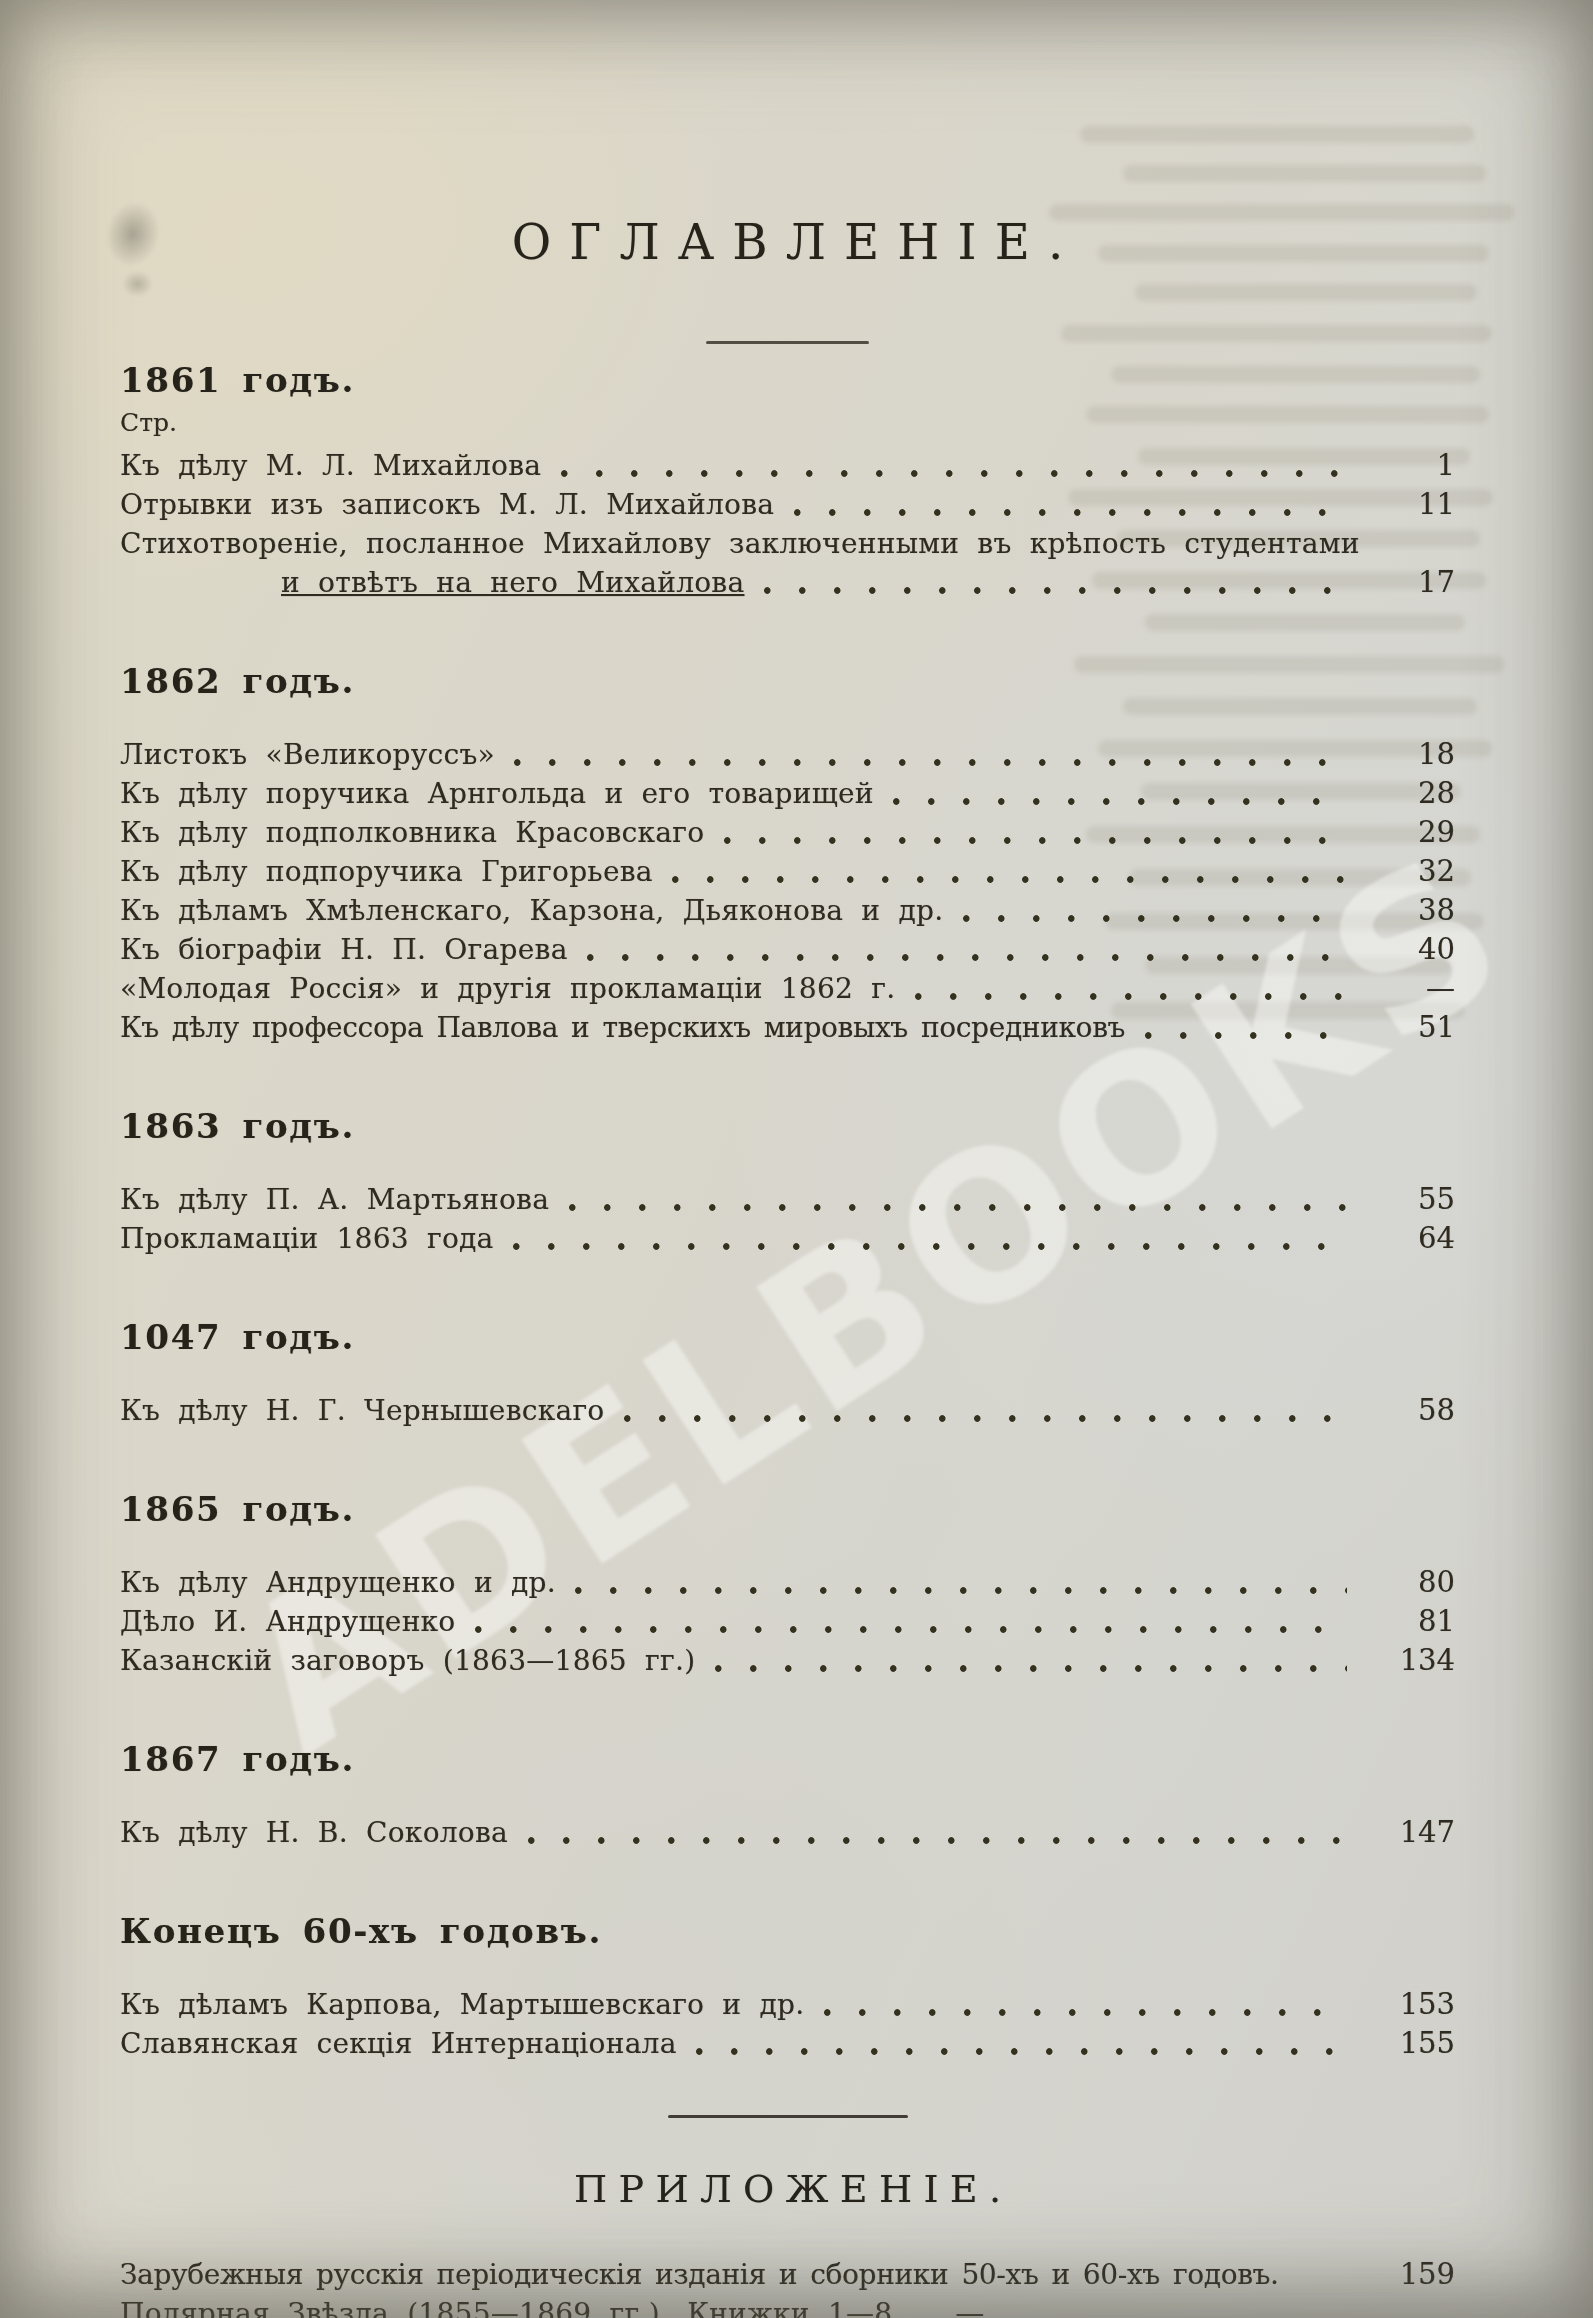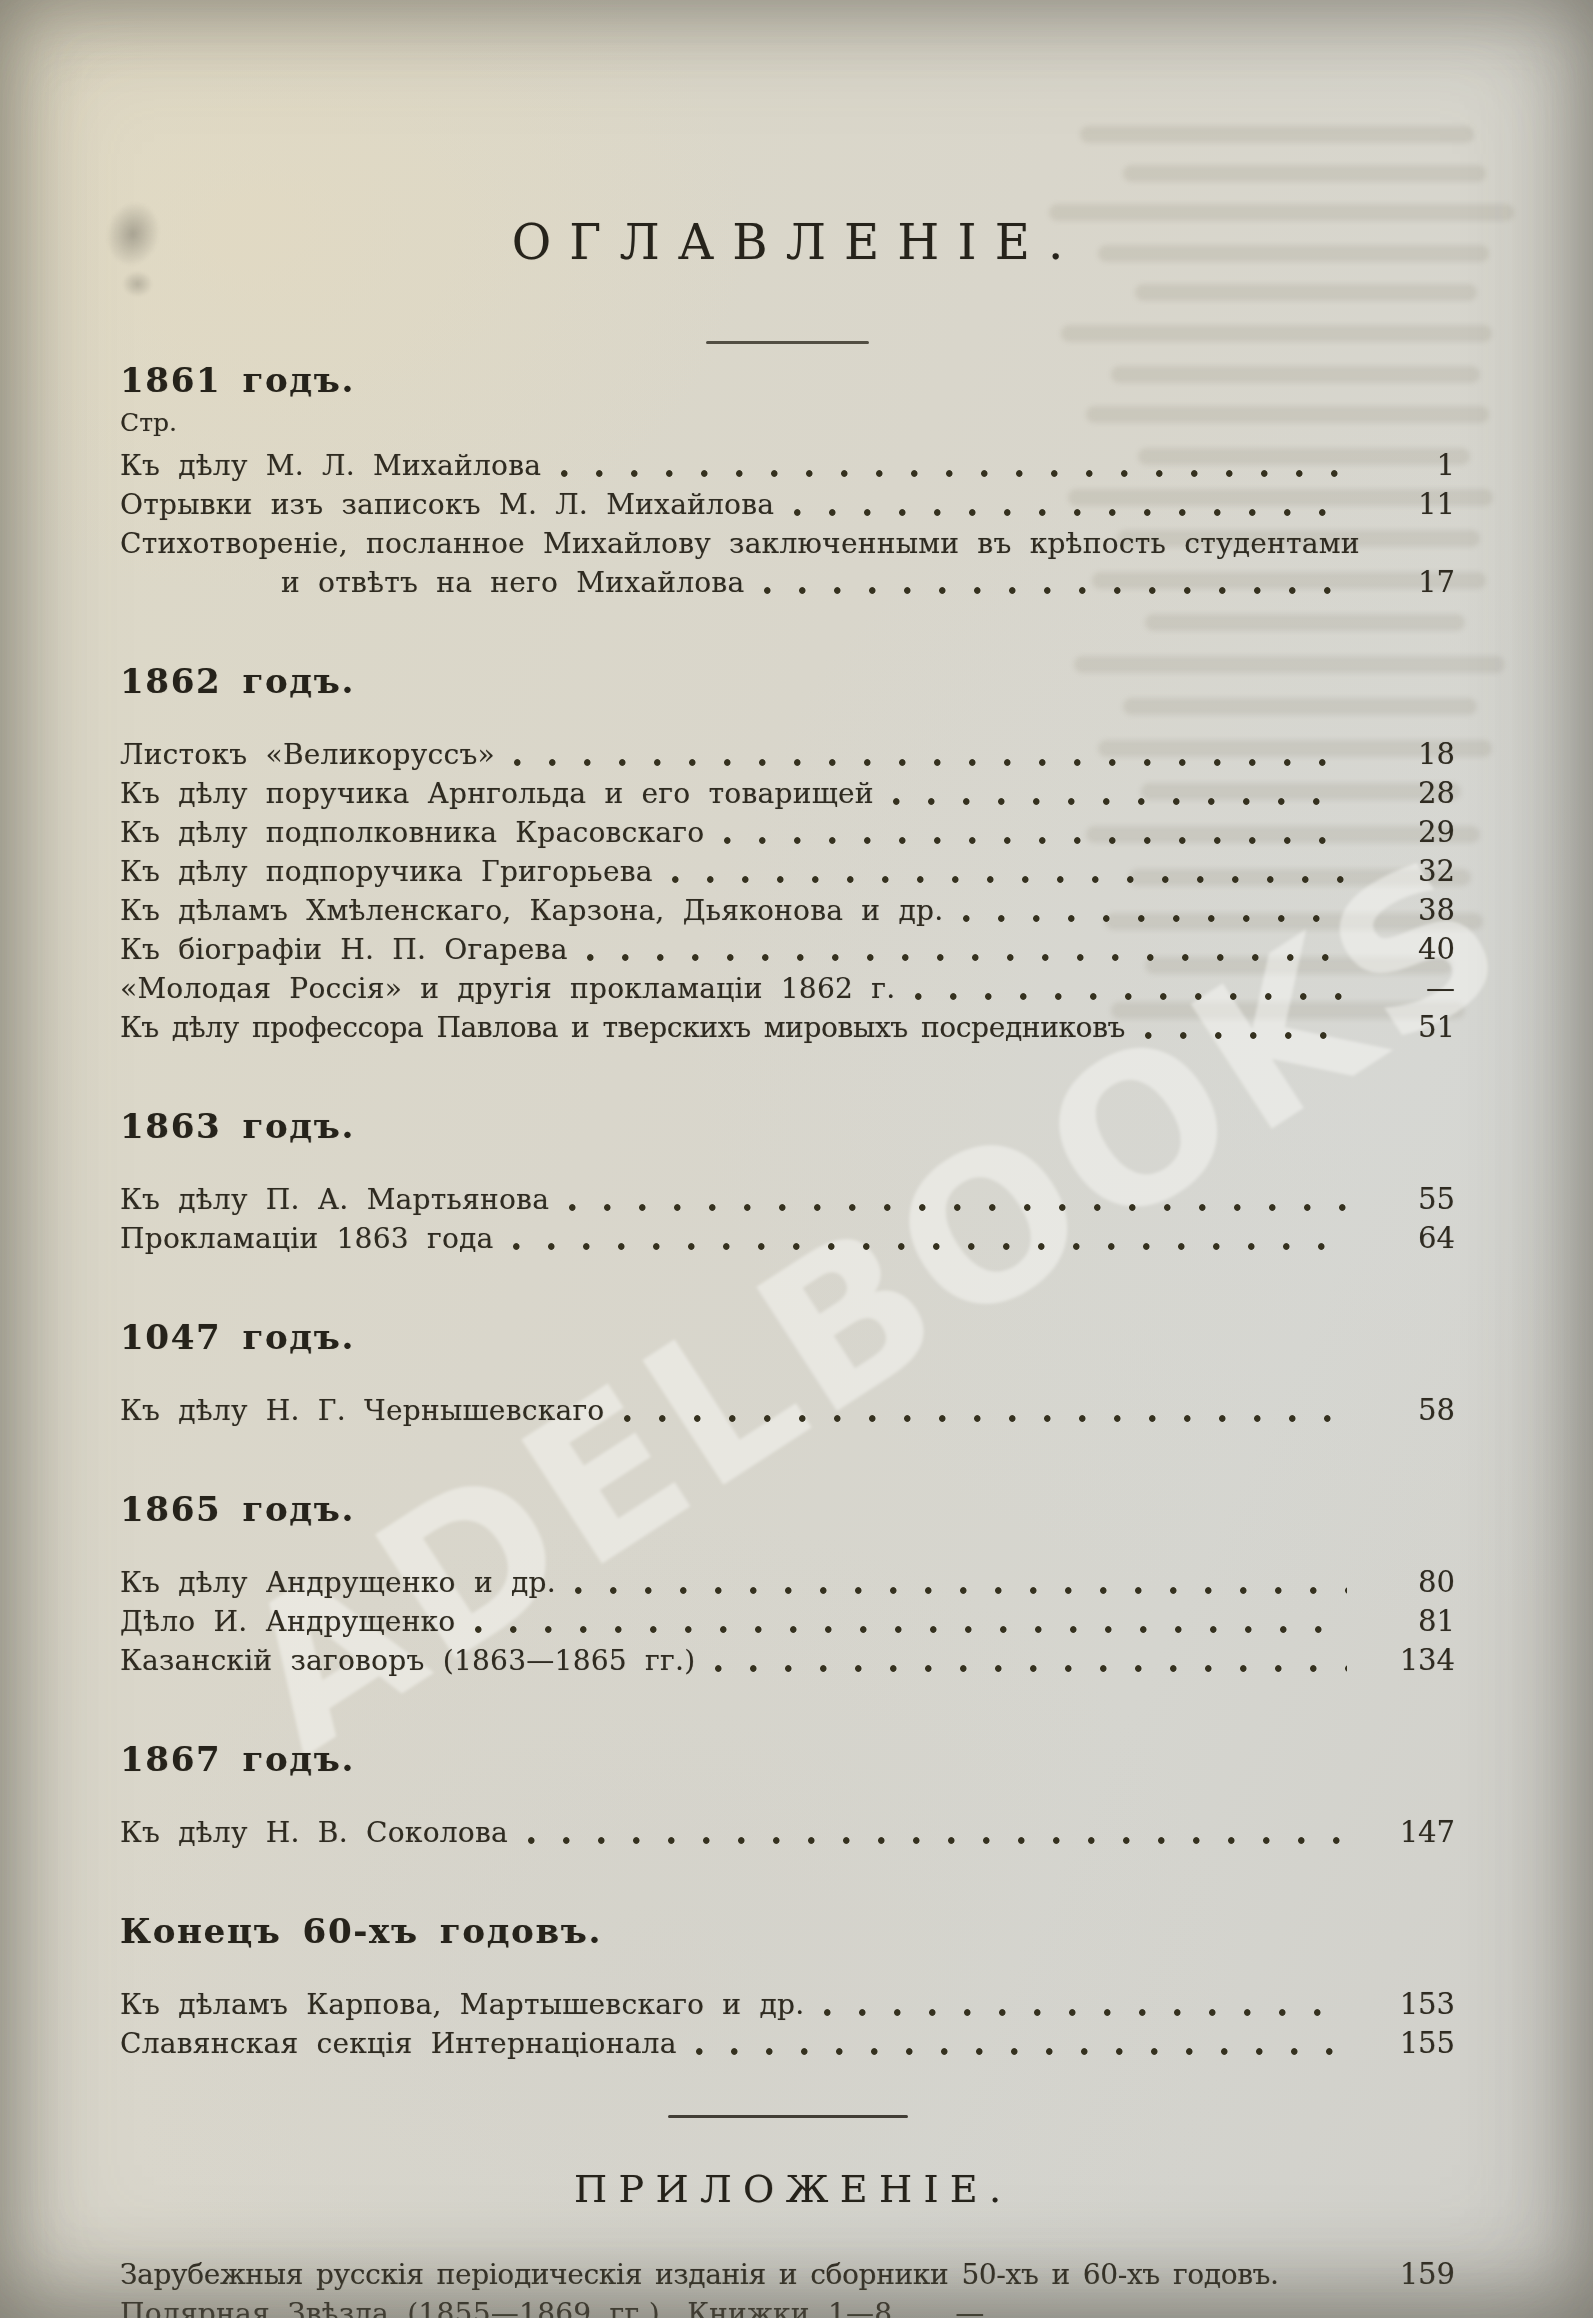--- a/index.html
+++ b/index.html
@@ -35,21 +35,21 @@
   .year-heading.first{margin-top:16px;}
   .str-label{
     text-align:left;font-size:25px;
     margin:-26px 0 8.6px 0;padding-right:2.5px;
   }
   .entry{font-size:28px;line-height:39px;}
   .entry-line{white-space:nowrap;letter-spacing:0.01em;word-spacing:0.32em;}
   .row{display:flex;align-items:flex-start;}
   .row-title{flex:0 1 auto;white-space:nowrap;letter-spacing:0.01em;word-spacing:0.32em;}
   .row.tight .row-title{letter-spacing:-0.012em;word-spacing:0.16em;}
-  .row.indent .row-title{padding-left:161px;}
+  .row.indent .row-title{padding-left:161px;text-decoration:underline;}
   .leader{
     flex:1 1 auto;min-width:0;height:8.6px;align-self:flex-end;
     margin:0 16px 6.8px 18.5px;
     background-image:radial-gradient(circle at 4.3px 4.3px, #35311f 2.8px, rgba(53,49,31,0) 3.6px);
     background-size:35px 8.6px;background-repeat:repeat-x;background-position:left bottom;
   }
   .row.noleader .row-title{flex:1 1 auto;}
   .pageno{flex:0 0 92px;text-align:right;font-size:29px;white-space:nowrap;}
   .appendix-rule{
     width:240px;height:0;border-top:3.7px solid rgba(50,46,38,0.9);

